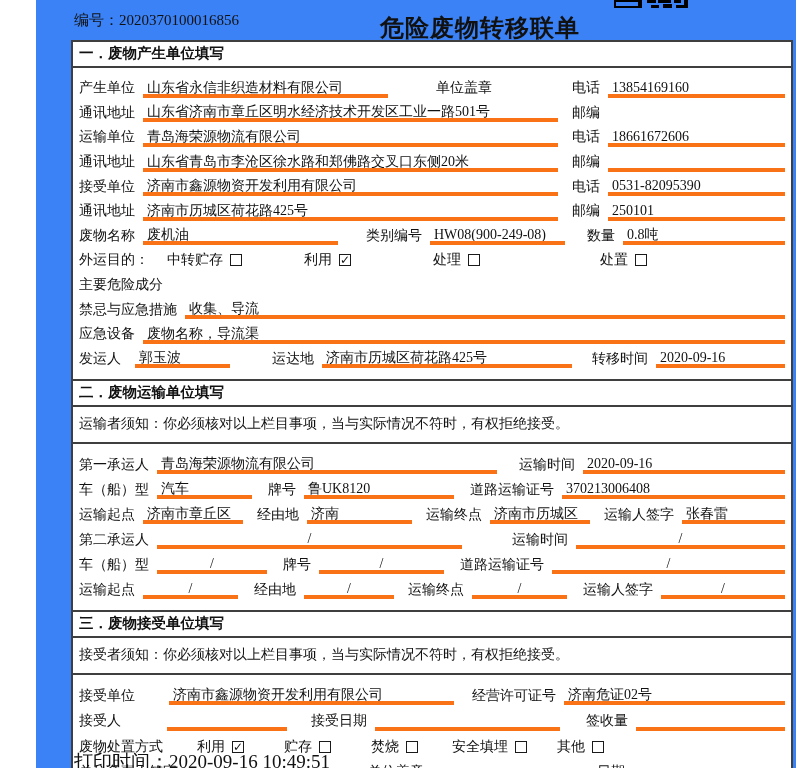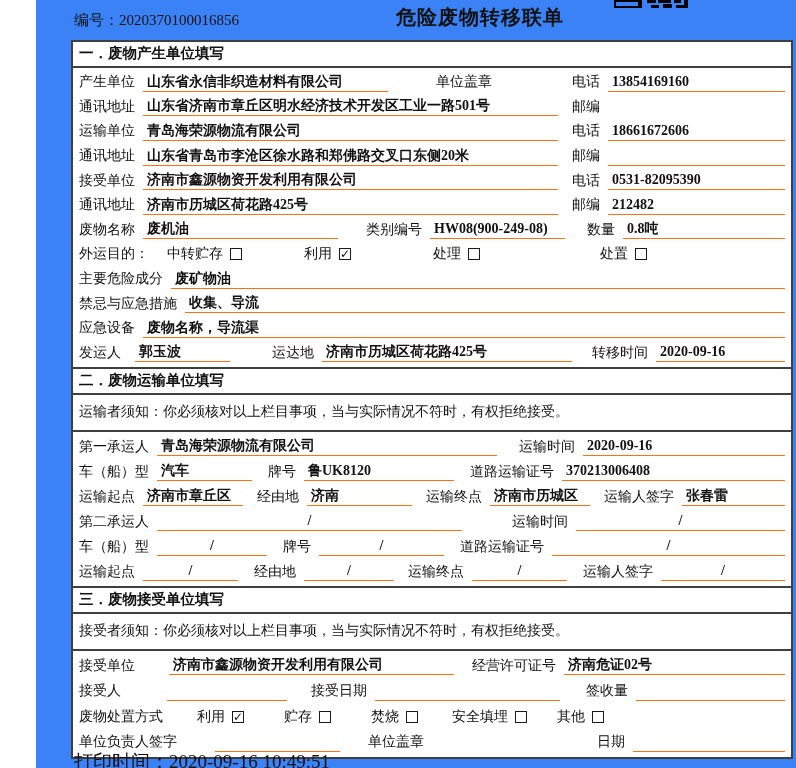--- a/index.html
+++ b/index.html
@@ -6,44 +6,44 @@
   body { margin:0; background:#ffffff; }
   .page {
     position:relative; width:796px; height:768px; background:#3b82f6;
     font-family:"Liberation Serif","DejaVu Serif",serif; color:#111;
     overflow:hidden;
     margin-left:36px;
   }
   .page-edge { position:absolute; right:5px; top:0; height:100%; width:1px; background:#d9d9d9; }
   .hdr-number { position:absolute; left:38px; top:11px; font-size:15px; white-space:nowrap; }
   .hdr-title {
-    position:absolute; left:444px; top:4px; transform:translateX(-50%);
-    font-size:20px; font-weight:bold; letter-spacing:1px; white-space:nowrap;
+    position:absolute; left:444px; top:12px; transform:translateX(-50%);
+    font-size:24px; font-weight:bold; letter-spacing:1px; white-space:nowrap;
     font-family:"Liberation Serif","DejaVu Serif",serif;
   }
   .qr-frag { position:absolute; left:578px; top:0; }
   .tbl {
     position:absolute; left:35px; top:40px; width:722px;
     border:2px solid #3f3f3f; background:#fff;
   }
   .sec-title {
     font-family:"DejaVu Sans","Liberation Sans",sans-serif;
     font-weight:bold; font-size:14.5px; padding:2px 6px 3px;
     border-bottom:2px solid #3f3f3f; white-space:nowrap;
   }
   .bt { border-top:2px solid #3f3f3f; }
   .notice { font-size:14px; padding:8px 6px 9px; border-bottom:2px solid #3f3f3f; white-space:nowrap; }
-  .body { padding:2px 6px; }
+  .body { padding:8px 6px; }
   .row { display:flex; align-items:center; height:24.6px; font-size:14px; }
   .s2 .row { height:25px; }
   .s3 .row { height:25.5px; }
   .lb { white-space:nowrap; margin-right:8px; flex-shrink:0; }
   .u {
-    border-bottom:1px solid #f97316; height:19px; line-height:18px;
-    padding:0 4px; white-space:nowrap; overflow:hidden; flex-shrink:0;font-weight:bold;
+    border-bottom:4px solid #f97316; height:19px; line-height:18px;
+    padding:0 4px; white-space:nowrap; overflow:hidden; flex-shrink:0;
   }
   .grow { flex:1 1 auto; min-width:0; }
   .c { text-align:center; }
   .rg { margin-left:auto; display:flex; align-items:center; width:213px; flex-shrink:0; }
   .rg .u { flex:1 1 auto; }
   .opt { display:inline-flex; align-items:center; flex-shrink:0; }
   .cb {
     width:12px; height:12px; border:1.6px solid #1a1a1a; margin-left:7px;
     display:inline-flex; align-items:center; justify-content:center;
     font-size:12px; line-height:12px; font-family:"DejaVu Sans",sans-serif;
@@ -122,21 +122,21 @@
           <span class="lb">电话</span>
           <span class="u">0531-82095390</span>
         </span>
       </div>
 
       <div class="row">
         <span class="lb">通讯地址</span>
         <span class="u grow" style="margin-right:14px">济南市历城区荷花路425号</span>
         <span class="rg">
           <span class="lb">邮编</span>
-          <span class="u">212482</span>
+          <span class="u">250101</span>
         </span>
       </div>
 
       <div class="row">
         <span class="lb">废物名称</span>
         <span class="u" style="width:195px">废机油</span>
         <span class="lb" style="margin-left:28px">类别编号</span>
         <span class="u" style="width:135px">HW08(900-249-08)</span>
         <span class="lb" style="margin-left:22px">数量</span>
         <span class="u grow">0.8吨</span>
@@ -158,21 +158,20 @@
           <span class="cb"></span>
         </span>
         <span class="opt" style="margin-left:120px">
           <span>处置</span>
           <span class="cb"></span>
         </span>
       </div>
 
       <div class="row">
         <span class="lb">主要危险成分</span>
-        <span class="u grow">废矿物油</span>
       </div>
 
       <div class="row">
         <span class="lb">禁忌与应急措施</span>
         <span class="u grow">收集、导流</span>
       </div>
 
       <div class="row">
         <span class="lb">应急设备</span>
         <span class="u grow">废物名称，导流渠</span>

